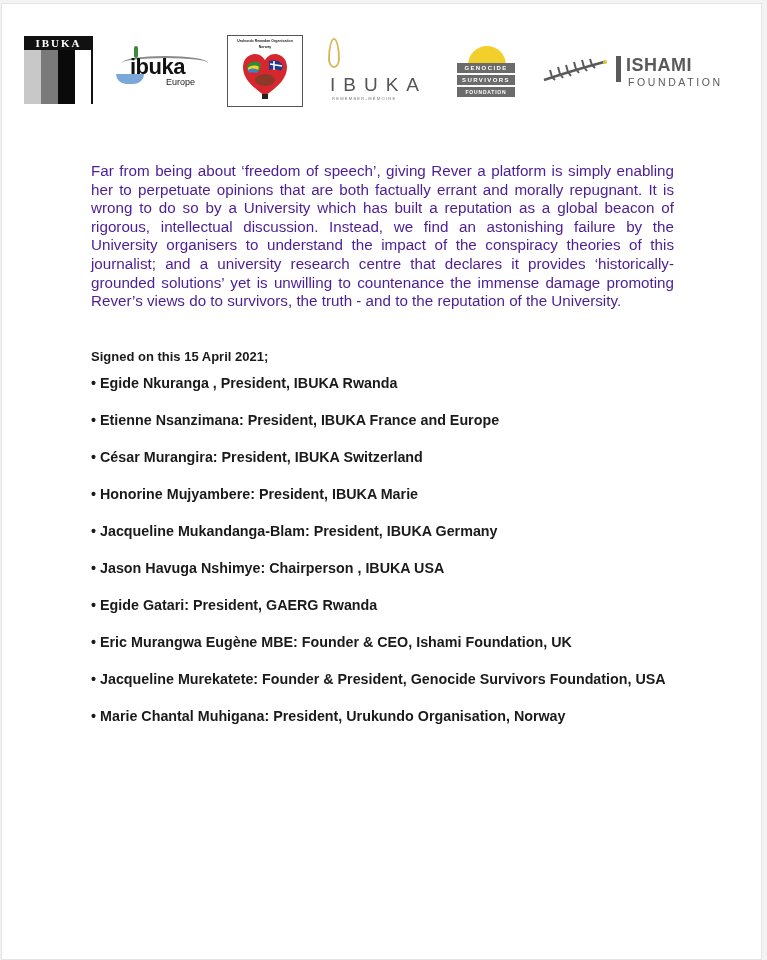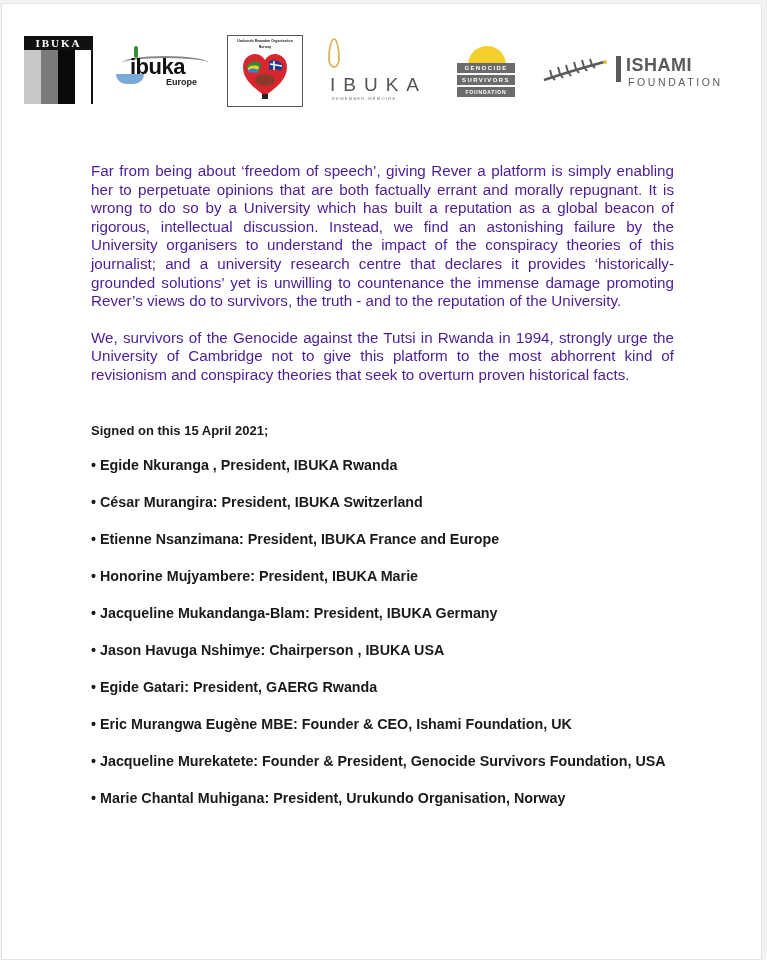--- a/index.html
+++ b/index.html
@@ -22,21 +22,21 @@
   .l1 .b2 { left: 17px; background: #7a7a7a; }
   .l1 .b3 { left: 34px; background: #0a0a0a; }
   .l1 .b4 { left: 51px; background: #fff; border-right: 2px solid #111; width: 18px; }
 
   
   .l2 { left: 112px; top: 40px; width: 96px; height: 48px; }
   .l2 .sprout { position: absolute; left: 20px; top: 2px; width: 4px; height: 12px; background: #3c8b3c; border-radius: 2px; }
   .l2 .arc { position: absolute; left: 8px; top: 12px; width: 86px; height: 14px; border-top: 2px solid #888; border-radius: 50% 50% 0 0; }
   .l2 .word { position: absolute; left: 16px; top: 10px; font-weight: bold; font-size: 22px; color: #111; letter-spacing: -0.5px; }
   .l2 .hand { position: absolute; left: 2px; top: 30px; width: 28px; height: 10px; background: #7aa8d8; border-radius: 0 0 12px 12px; }
-  .l2 .sub { position: absolute; left: 52px; top: 33px; font-weight: bold; font-size: 9px; color: #222; }
+  .l2 .sub { position: absolute; left: 52px; top: 33px; font-weight: normal; font-size: 9px; color: #222; }
 
   
   .l3 { left: 225px; top: 31px; width: 76px; height: 72px; border: 1px solid #555; background: #fff; }
   .l3 .t1 { position: absolute; left: 2px; top: 3px; width: 70px; font-size: 3.5px; font-weight: bold; text-align: center; color: #222; white-space: nowrap; overflow: hidden; }
   .l3 .t2 { position: absolute; left: 2px; top: 9px; width: 70px; font-size: 3.5px; font-weight: bold; text-align: center; color: #222; }
   .l3 .heart { position: absolute; left: 13px; top: 16px; width: 48px; height: 48px; }
 
   
   .l4 { left: 322px; top: 34px; width: 105px; height: 66px; }
   .l4 .flame { position: absolute; left: 4px; top: 0; width: 12px; height: 30px; border: 2px solid #d9b95a; border-radius: 50% 50% 50% 50% / 70% 70% 30% 30%; }
@@ -55,21 +55,21 @@
   .l6 .branch { position: absolute; left: 0; top: 6px; width: 66px; height: 24px; }
   .l6 .bar { position: absolute; left: 74px; top: 4px; width: 5px; height: 26px; background: #5a5a5a; }
   .l6 .word { position: absolute; left: 84px; top: 0; font-weight: bold; font-size: 18px; color: #5a5a5a; letter-spacing: 0.5px; line-height: 26px; }
   .l6 .sub { position: absolute; left: 86px; top: 24px; font-size: 10.5px; letter-spacing: 2.6px; color: #5a5a5a; }
 
   
   .content { position: absolute; left: 89px; top: 158px; width: 583px; }
   .para { font-size: 15.2px; line-height: 18.6px; text-align: justify; color: #4c1d95; text-align-last: left; }
   .para + .para { margin-top: 18px; }
   .signed { margin-top: 38px; font-weight: bold; font-size: 13px; color: #1a1a1a; }
-  .sig-list { list-style: none; margin-top: 18px; }
+  .sig-list { list-style: none; margin-top: 10px; }
   .sig { font-weight: bold; font-size: 14.3px; line-height: 18px; color: #1a1a1a; margin-bottom: 19px; }
   .sig .dot { display: inline-block; margin-right: 4px; }
 </style>
 </head>
 <body>
 
 <div class="page">
 
   <div class="logos">
 
@@ -137,28 +137,27 @@
         <circle cx="63" cy="4" r="2" fill="#d9c23a"></circle>
       </svg>
       <div class="bar"></div>
       <div class="word">ISHAMI</div>
       <div class="sub">FOUNDATION</div>
     </div>
   </div>
 
   <div class="content">
     <p class="para">Far from being about ‘freedom of speech’, giving Rever a platform is simply enabling her to perpetuate opinions that are both factually errant and morally repugnant. It is wrong to do so by a University which has built a reputation as a global beacon of rigorous, intellectual discussion. Instead, we find an astonishing failure by the University organisers to understand the impact of the conspiracy theories of this journalist; and a university research centre that declares it provides ‘historically-grounded solutions’ yet is unwilling to countenance the immense damage promoting Rever’s views do to survivors, the truth - and to the reputation of the University.</p>
-    <p class="para">We, survivors of the Genocide against the Tutsi in Rwanda in 1994, strongly urge the University of Cambridge not to give this platform to the most abhorrent kind of revisionism and conspiracy theories that seek to overturn proven historical facts.</p>
 
     <div class="signed">Signed on this 15 April 2021;</div>
 
     <ul class="sig-list">
       <li class="sig"><span class="dot">•</span><span>Egide Nkuranga , President, IBUKA Rwanda</span></li>
+      <li class="sig"><span class="dot">•</span><span>Etienne Nsanzimana: President, IBUKA France and Europe</span></li>
       <li class="sig"><span class="dot">•</span><span>César Murangira: President, IBUKA Switzerland</span></li>
-      <li class="sig"><span class="dot">•</span><span>Etienne Nsanzimana: President, IBUKA France and Europe</span></li>
       <li class="sig"><span class="dot">•</span><span>Honorine Mujyambere: President, IBUKA Marie</span></li>
       <li class="sig"><span class="dot">•</span><span>Jacqueline Mukandanga-Blam: President, IBUKA Germany</span></li>
       <li class="sig"><span class="dot">•</span><span>Jason Havuga Nshimye: Chairperson , IBUKA USA</span></li>
       <li class="sig"><span class="dot">•</span><span>Egide Gatari: President, GAERG Rwanda</span></li>
       <li class="sig"><span class="dot">•</span><span>Eric Murangwa Eugène MBE: Founder &amp; CEO, Ishami Foundation, UK</span></li>
       <li class="sig"><span class="dot">•</span><span>Jacqueline Murekatete: Founder &amp; President, Genocide Survivors Foundation, USA</span></li>
       <li class="sig"><span class="dot">•</span><span>Marie Chantal Muhigana: President, Urukundo Organisation, Norway</span></li>
     </ul>
   </div>
 </div>

